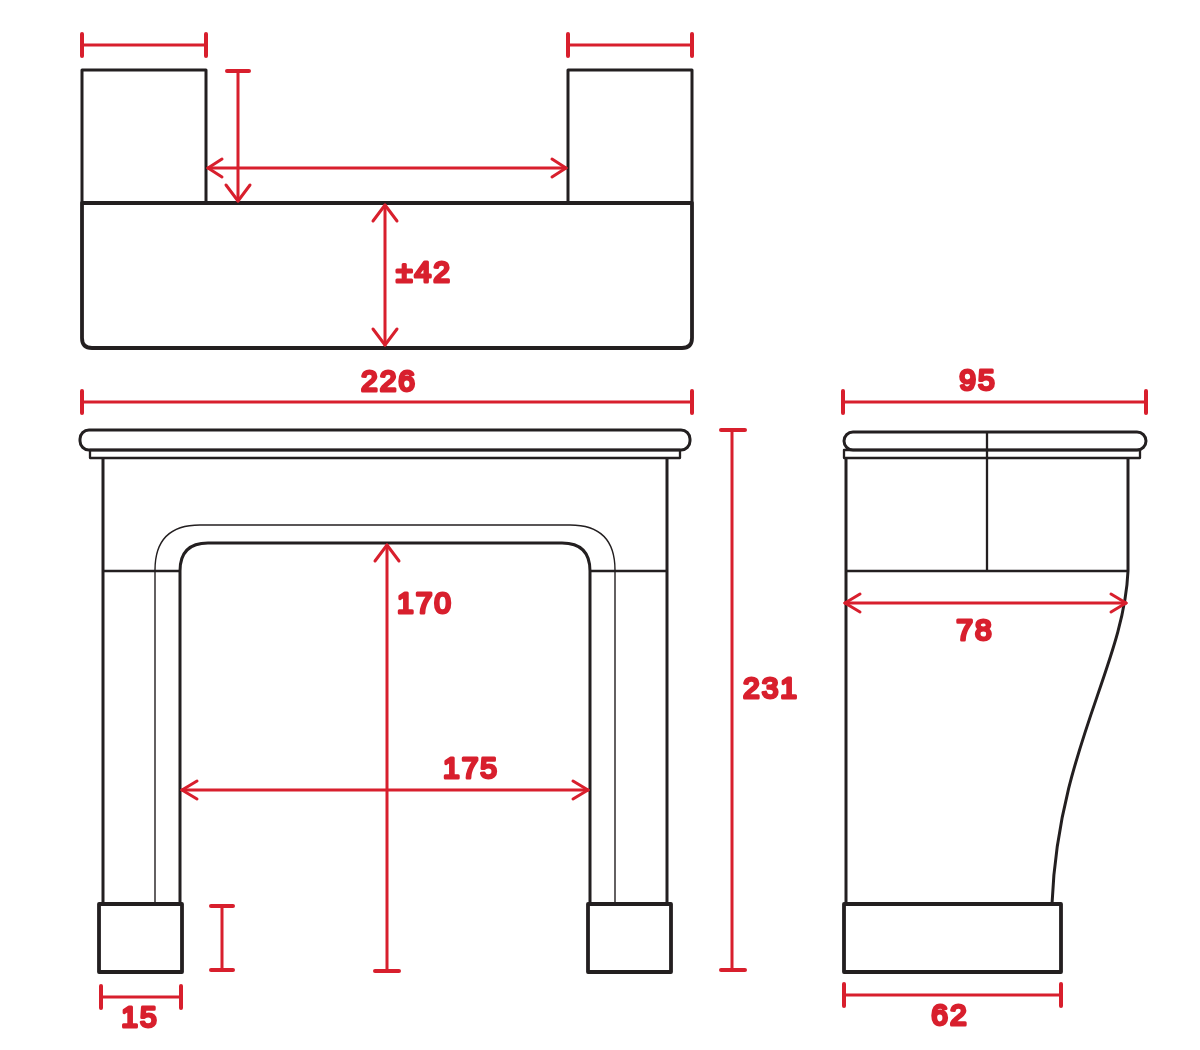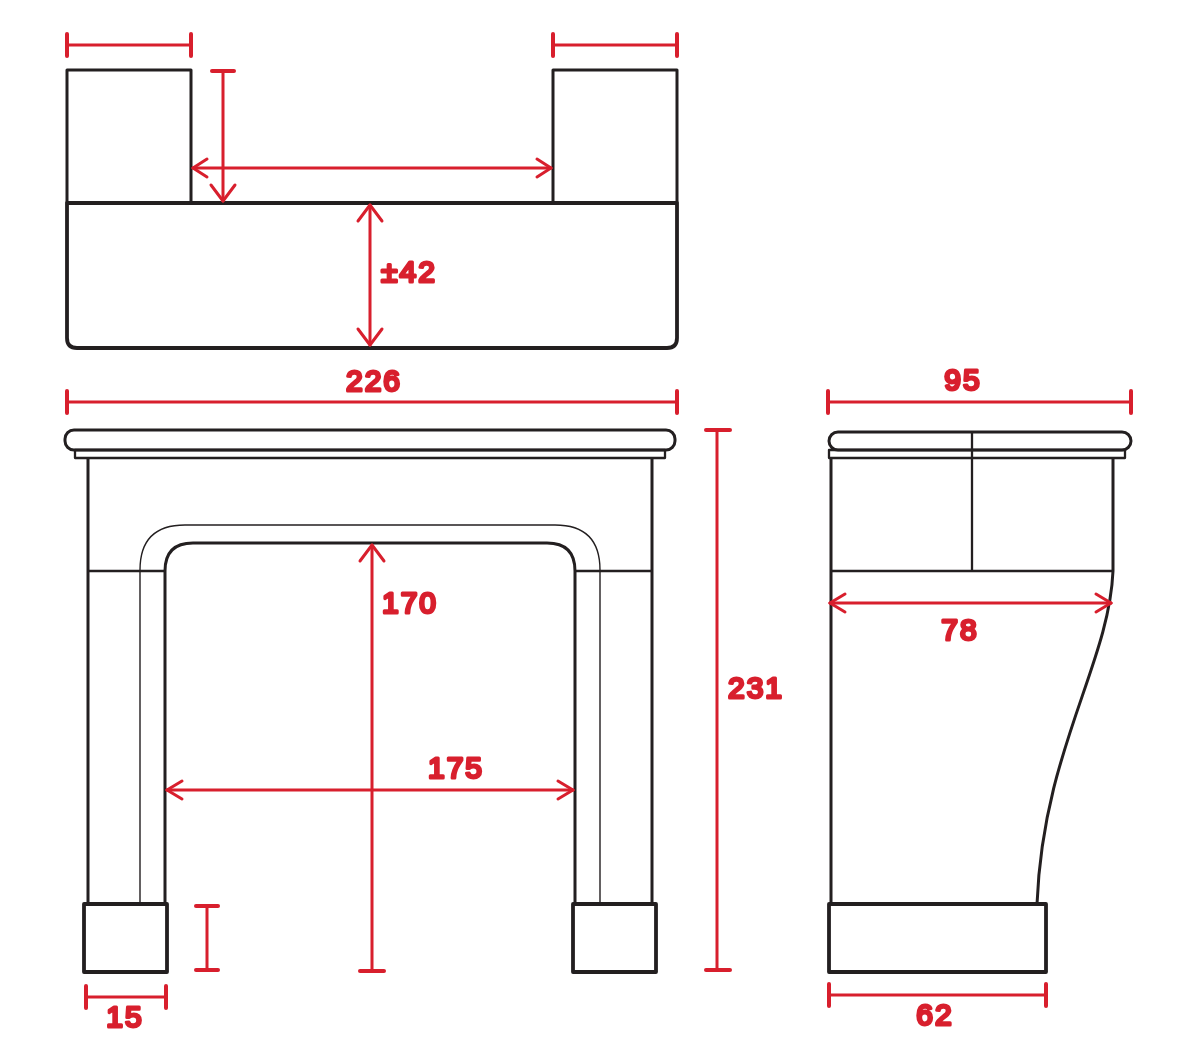--- a/index.html
+++ b/index.html
@@ -1,21 +1,21 @@
 <!DOCTYPE html>
 <html style="--dim: #d81f2d; --ink: #231f20; --bg: #ffffff;"><head>
 <meta charset="utf-8">
 <style>
   :root{
     --bg:#ffffff;
     --ink:#231f20;
     --dim:#d81f2d;
   }
   html,body{margin:0;padding:0;background:var(--bg);}
-  .stage{width:979px;height:1050px;position:relative;background:var(--bg);}
+  .stage{width:979px;height:1050px;position:relative;background:var(--bg);padding-left:15px;}
   svg{display:block;}
   .outline{stroke:var(--ink);fill:none;stroke-width:3;stroke-linejoin:round;}
   .heavy{stroke-width:3.8;}
   .mid{stroke-width:2.3;}
   .thin{stroke-width:1.4;}
   .dim{stroke:var(--dim);fill:none;stroke-width:3;stroke-linecap:round;stroke-linejoin:round;}
   .tick{stroke-width:4;}
   .dimlabel{
     fill:var(--dim);
     font-family:"Liberation Sans","DejaVu Sans",sans-serif;

